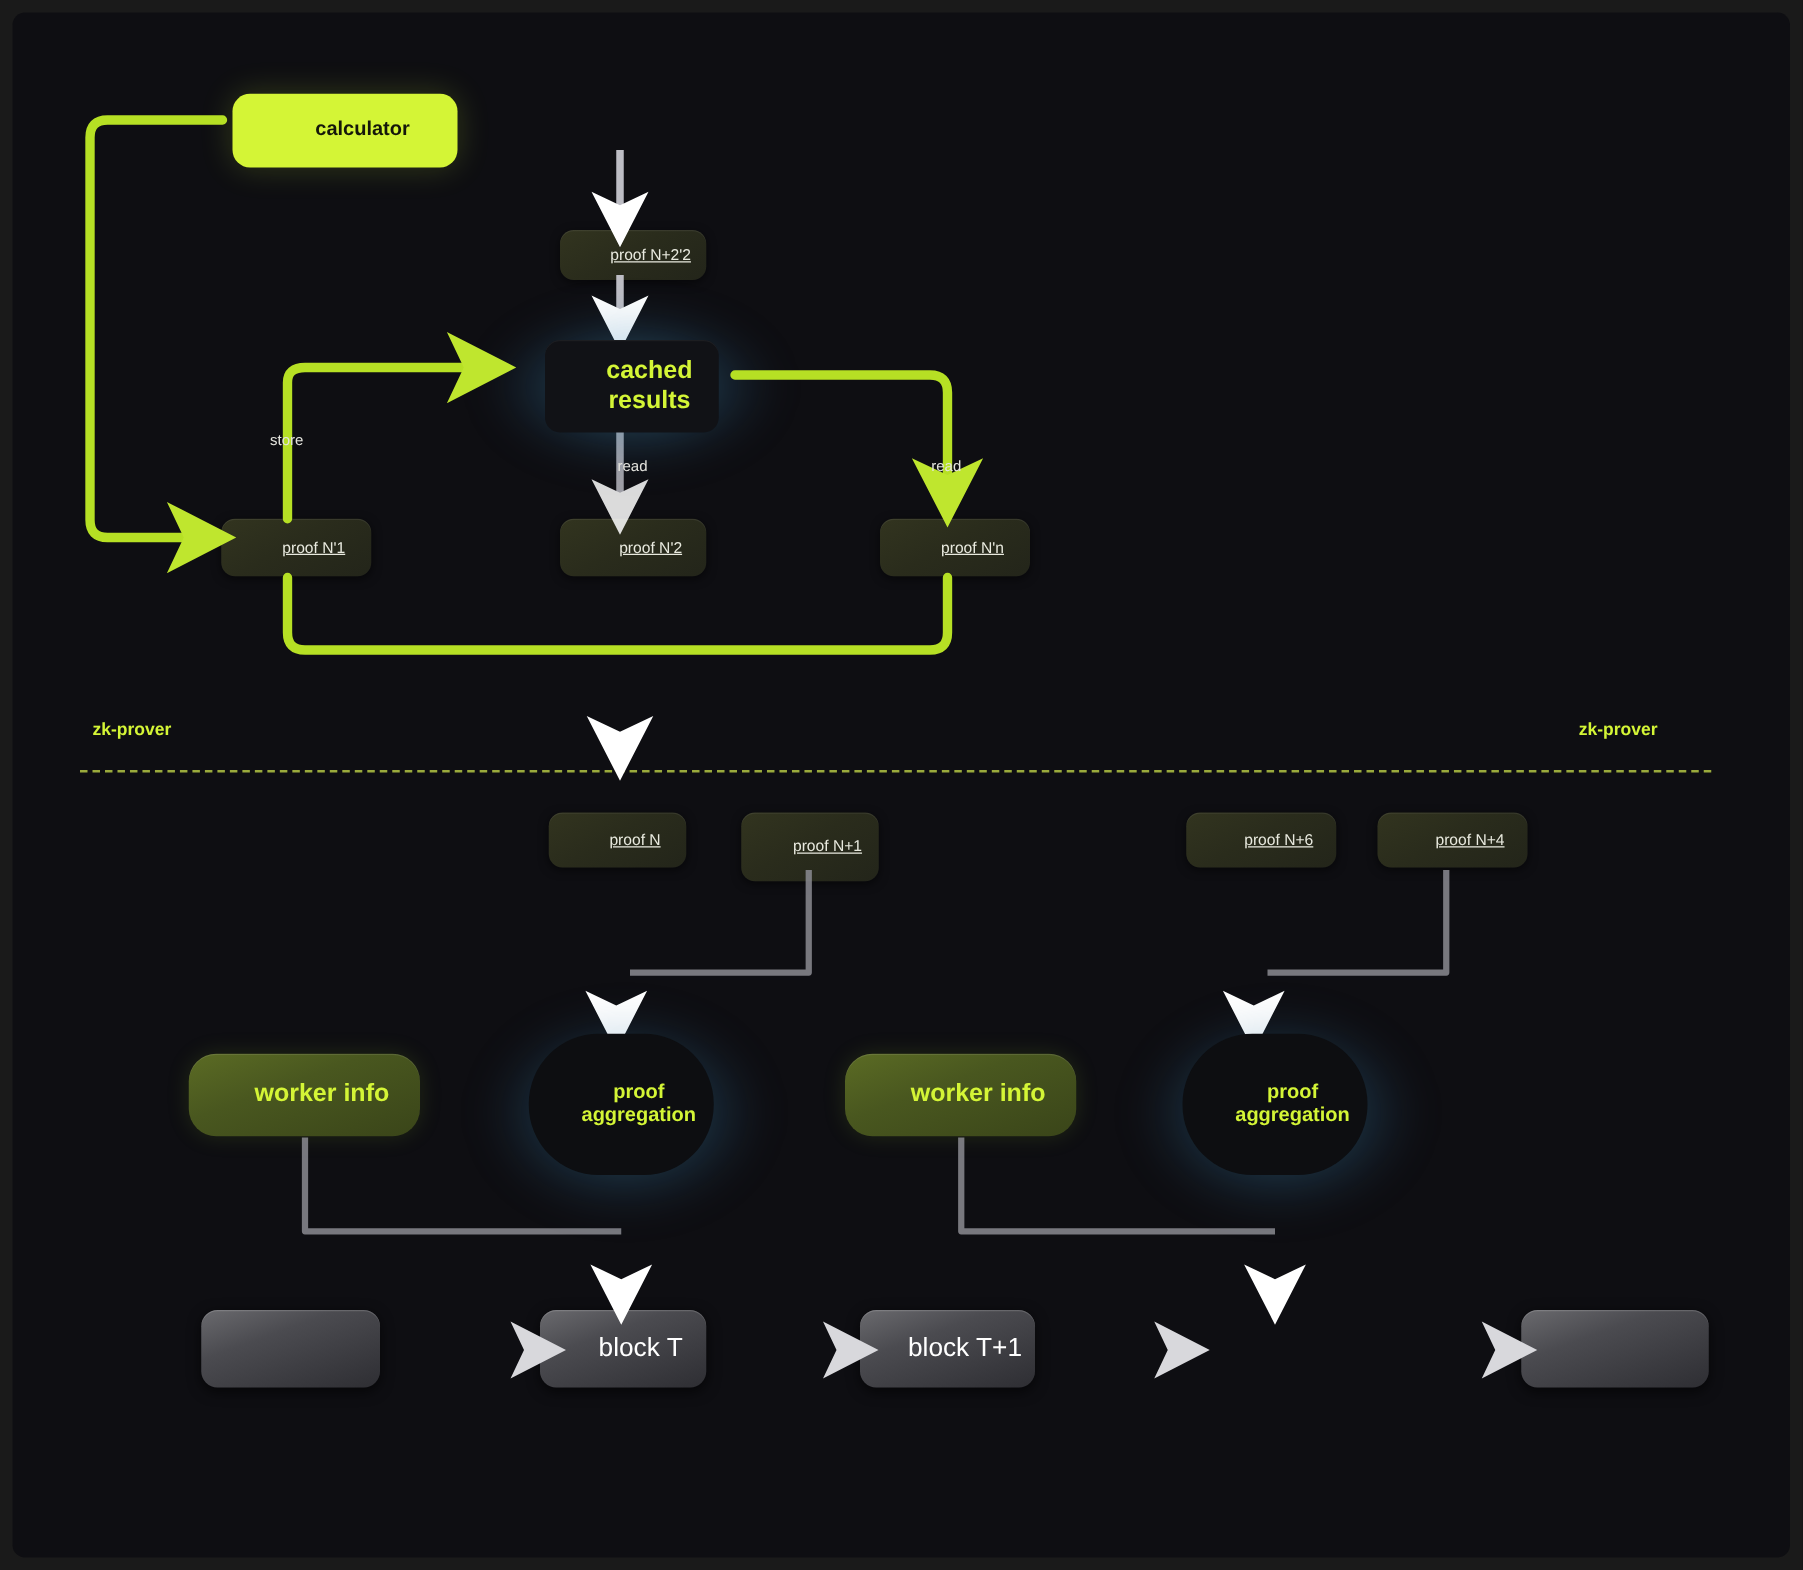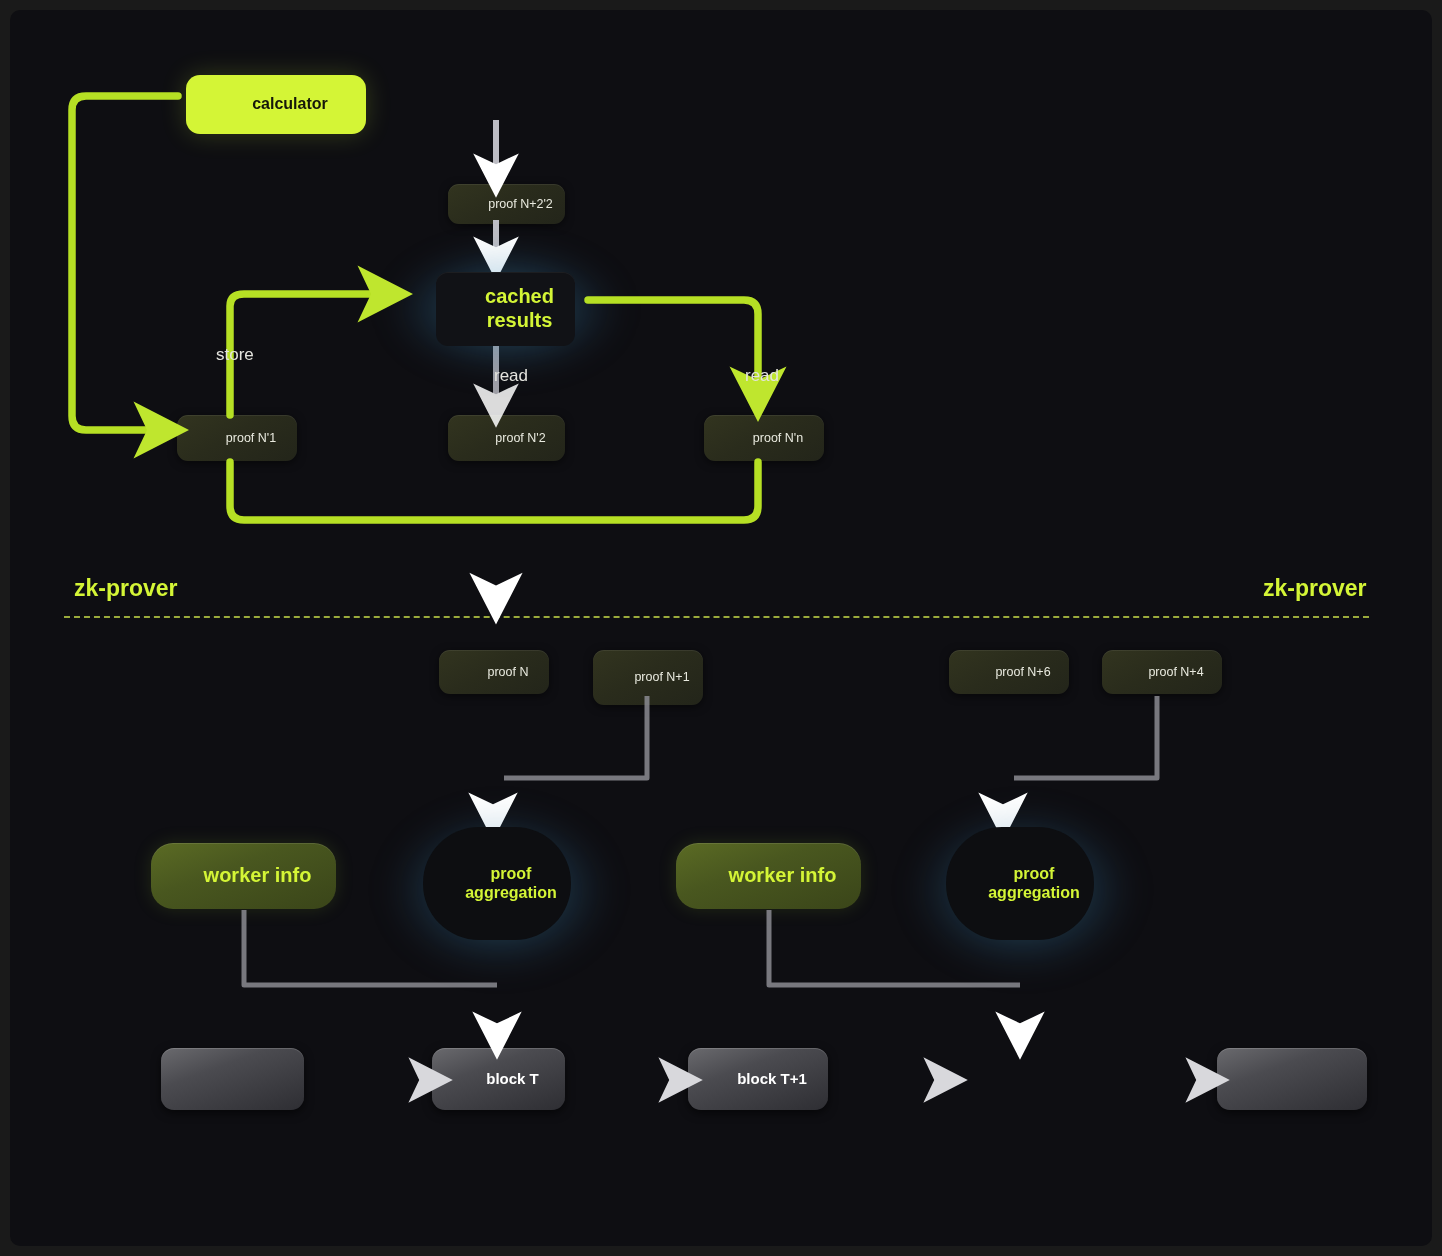--- a/index.html
+++ b/index.html
@@ -13,21 +13,21 @@
   .node{position:absolute;display:flex;align-items:center;justify-content:center;
         text-align:center;box-sizing:border-box;line-height:1.18;padding-left:28px;}
 
   
   .n-lime{background:#d4f536;color:#15170a;font-weight:bold;font-size:16px;
           border-radius:14px;box-shadow:0 0 26px rgba(200,240,60,.20);}
 
   
   .n-proof{background:linear-gradient(150deg,#32341f 0%,#2a2c1c 45%,#23251a 100%);
            color:#e9eadf;font-size:12.5px;border-radius:11px;
-           box-shadow:inset 0 1px 0 rgba(255,255,255,.07),0 2px 8px rgba(0,0,0,.55);}
+           box-shadow:inset 0 1px 0 rgba(255,255,255,.07),0 2px 8px rgba(0,0,0,.55);text-decoration:underline;}
 
   
   .n-cached{background:#111216;color:#d4f536;font-weight:bold;font-size:20px;
             border-radius:12px;z-index:4;
             box-shadow:inset 0 1px 0 rgba(255,255,255,.05);}
   .glow-blue{position:absolute;border-radius:50%;
              background:radial-gradient(ellipse at center,
                rgba(90,180,220,.42) 0%,rgba(60,140,190,.26) 38%,
                rgba(40,90,130,.10) 62%,rgba(0,0,0,0) 78%);
              filter:blur(14px);z-index:2;pointer-events:none;}
@@ -36,27 +36,27 @@
   .n-agg{background:#0d0e11;color:#d4f536;font-weight:bold;font-size:16px;
          border-radius:56px;z-index:4;}
 
   
   .n-worker{background:linear-gradient(160deg,#5b6b24 0%,#49571f 40%,#3a4519 100%);
             color:#d4f536;font-weight:bold;font-size:20px;border-radius:22px;
             box-shadow:inset 0 1px 0 rgba(255,255,255,.10),0 0 18px rgba(120,160,40,.18);}
 
   
   .n-block{background:linear-gradient(160deg,#6a6a6e 0%,#4b4b50 35%,#2e2e33 100%);
-           color:#ffffff;font-weight:bold;font-size:15px;border-radius:13px;
+           color:#ffffff;font-weight:normal;font-size:21px;border-radius:13px;
            box-shadow:inset 0 1px 0 rgba(255,255,255,.16),0 3px 10px rgba(0,0,0,.6);}
   .n-block.empty{color:transparent;}
 
-  .edge-label{position:absolute;color:#e4e4de;font-size:17px;z-index:6;}
+  .edge-label{position:absolute;color:#e4e4de;font-size:12px;z-index:6;}
 
-  .zk-label{position:absolute;color:#d4f536;font-weight:bold;font-size:23px;}
+  .zk-label{position:absolute;color:#d4f536;font-weight:bold;font-size:14px;}
 
   .dashed{position:absolute;border-top:2px dashed #9aaa3c;}
 
   svg.layer{position:absolute;left:0;top:0;width:1422px;height:1236px;
             pointer-events:none;}
   svg.layer.under{z-index:1;}
   svg.layer.over{z-index:3;}
 </style>
 </head>
 <body>

